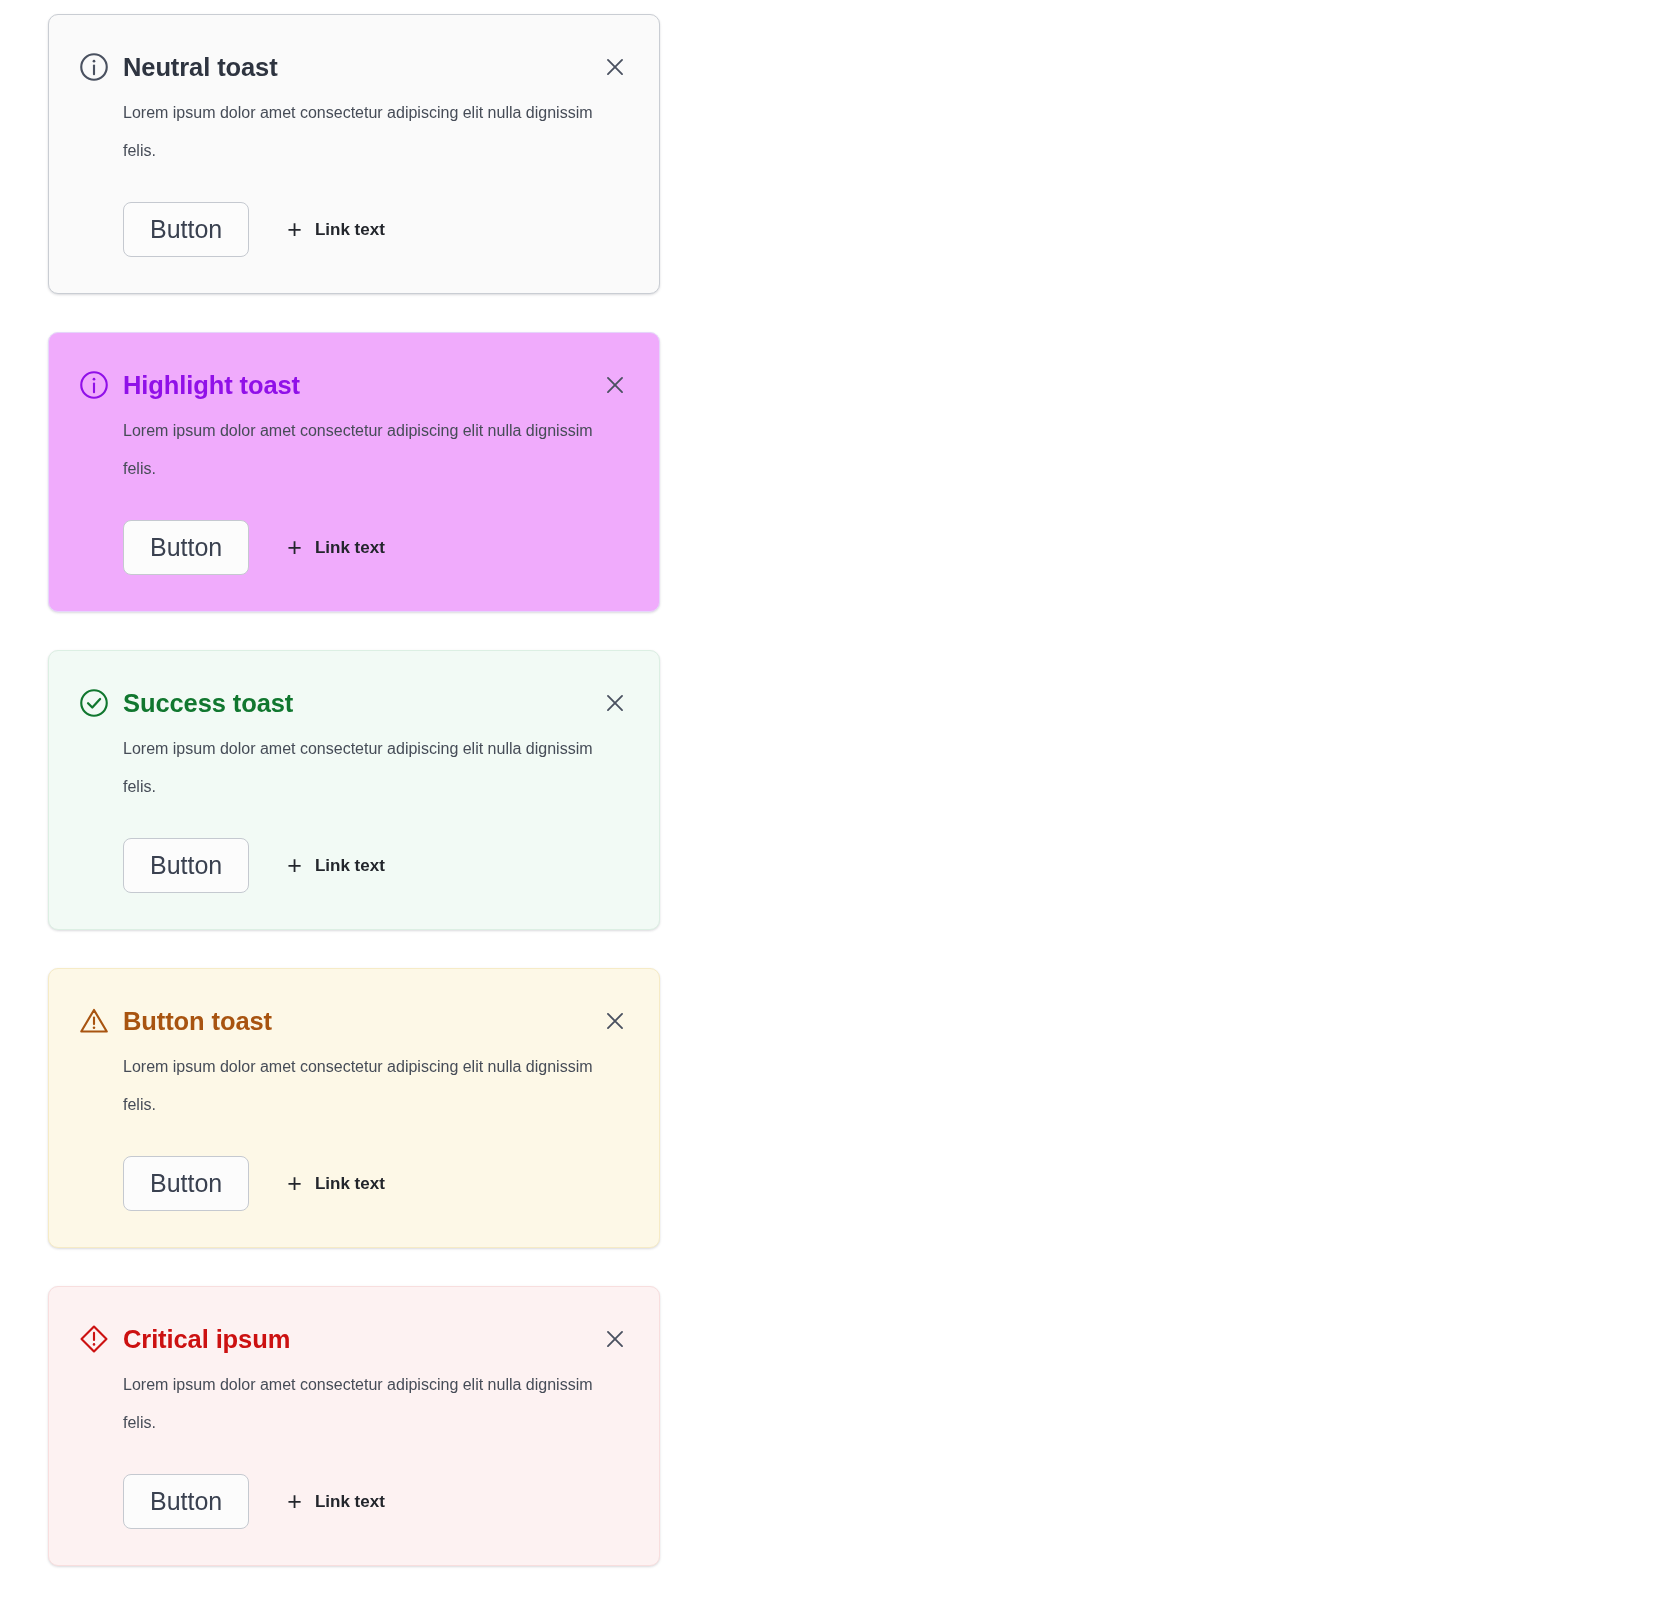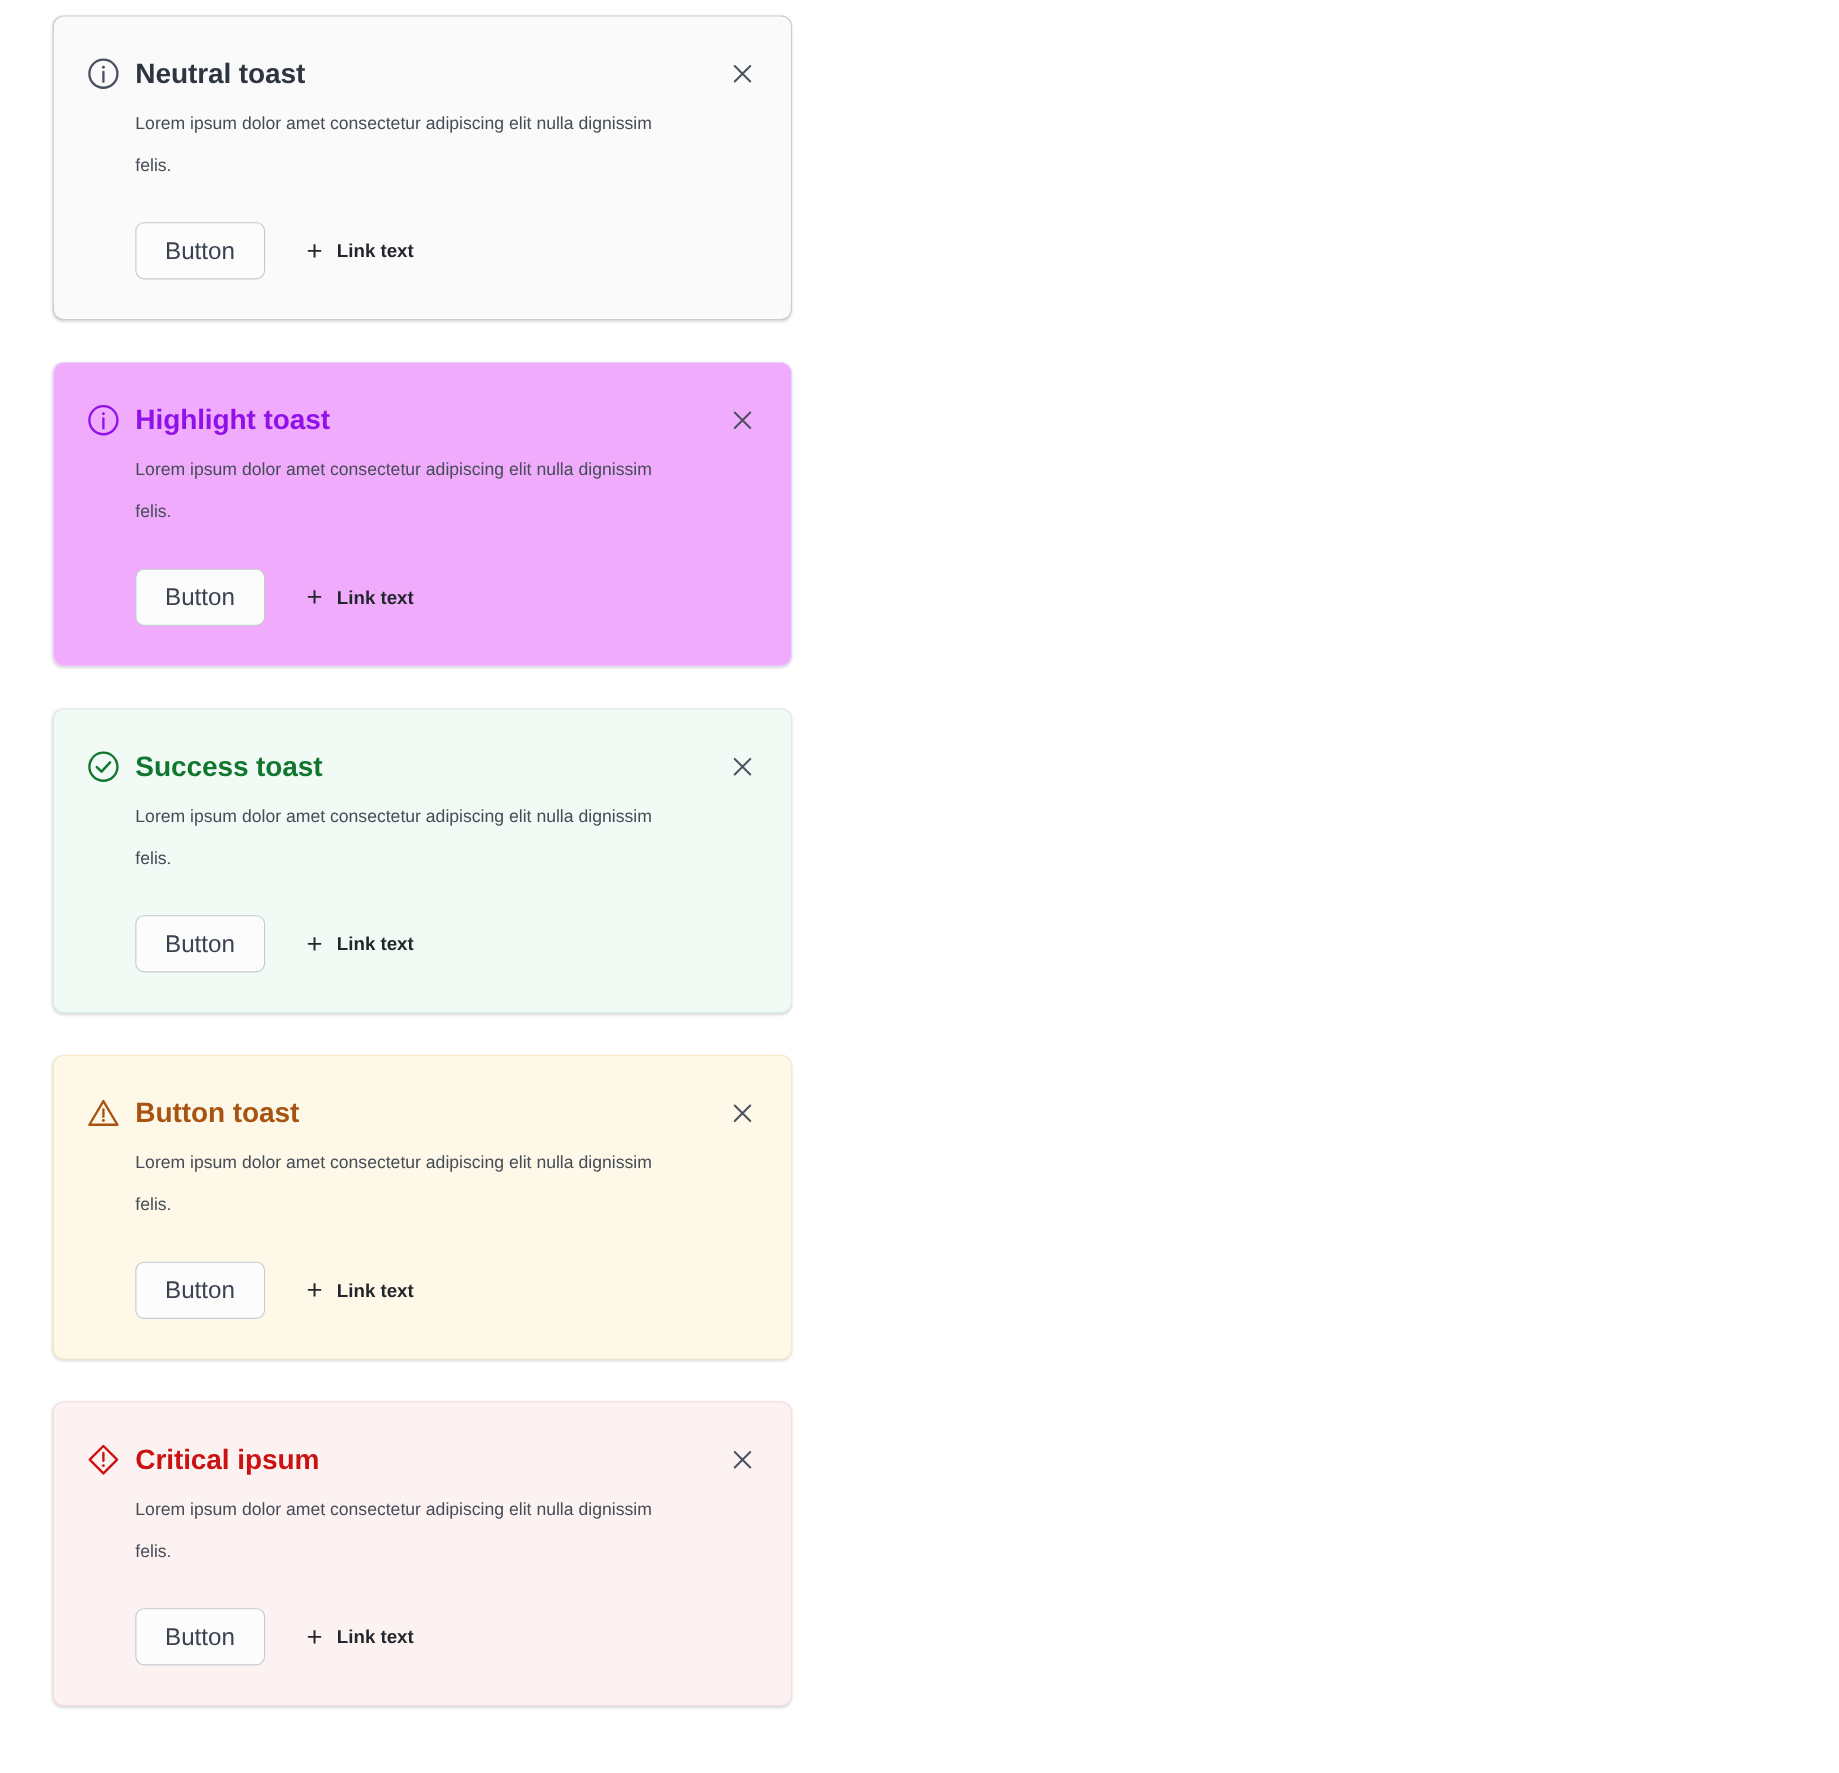--- a/index.html
+++ b/index.html
@@ -18,21 +18,21 @@
     left: 48px;
     top: 14px;
     width: 672px;
     display: flex;
     flex-direction: column;
     gap: 38px;
   }
   .toast {
     position: relative;
     box-sizing: border-box;
-    width: 672px;
+    width: 612px;
     border-radius: 10px;
     padding: 34px 28px 36px 28px;
     box-shadow: 0 1px 3px rgba(16,24,40,0.10), 0 1px 2px rgba(16,24,40,0.06);
   }
   .toast.neutral {
     background: #FAFAFA;
     border: 1px solid #C9CDD3;
   }
   .toast.highlight {
     background: #f0abfc;
@@ -101,21 +101,21 @@
     max-width: 500px;
   }
 
   .toast-actions {
     margin: 32px 0 0 46px;
     display: flex;
     align-items: center;
   }
   .btn {
     font-family: "Liberation Sans", sans-serif;
-    font-size: 22px;
+    font-size: 25px;
     line-height: 1;
     color: #3A4150;
     background: #FCFCFC;
     border: 1px solid #C5C9D0;
     border-radius: 8px;
     padding: 14px 26px;
     cursor: pointer;
   }
   .link-group {
     display: flex;

